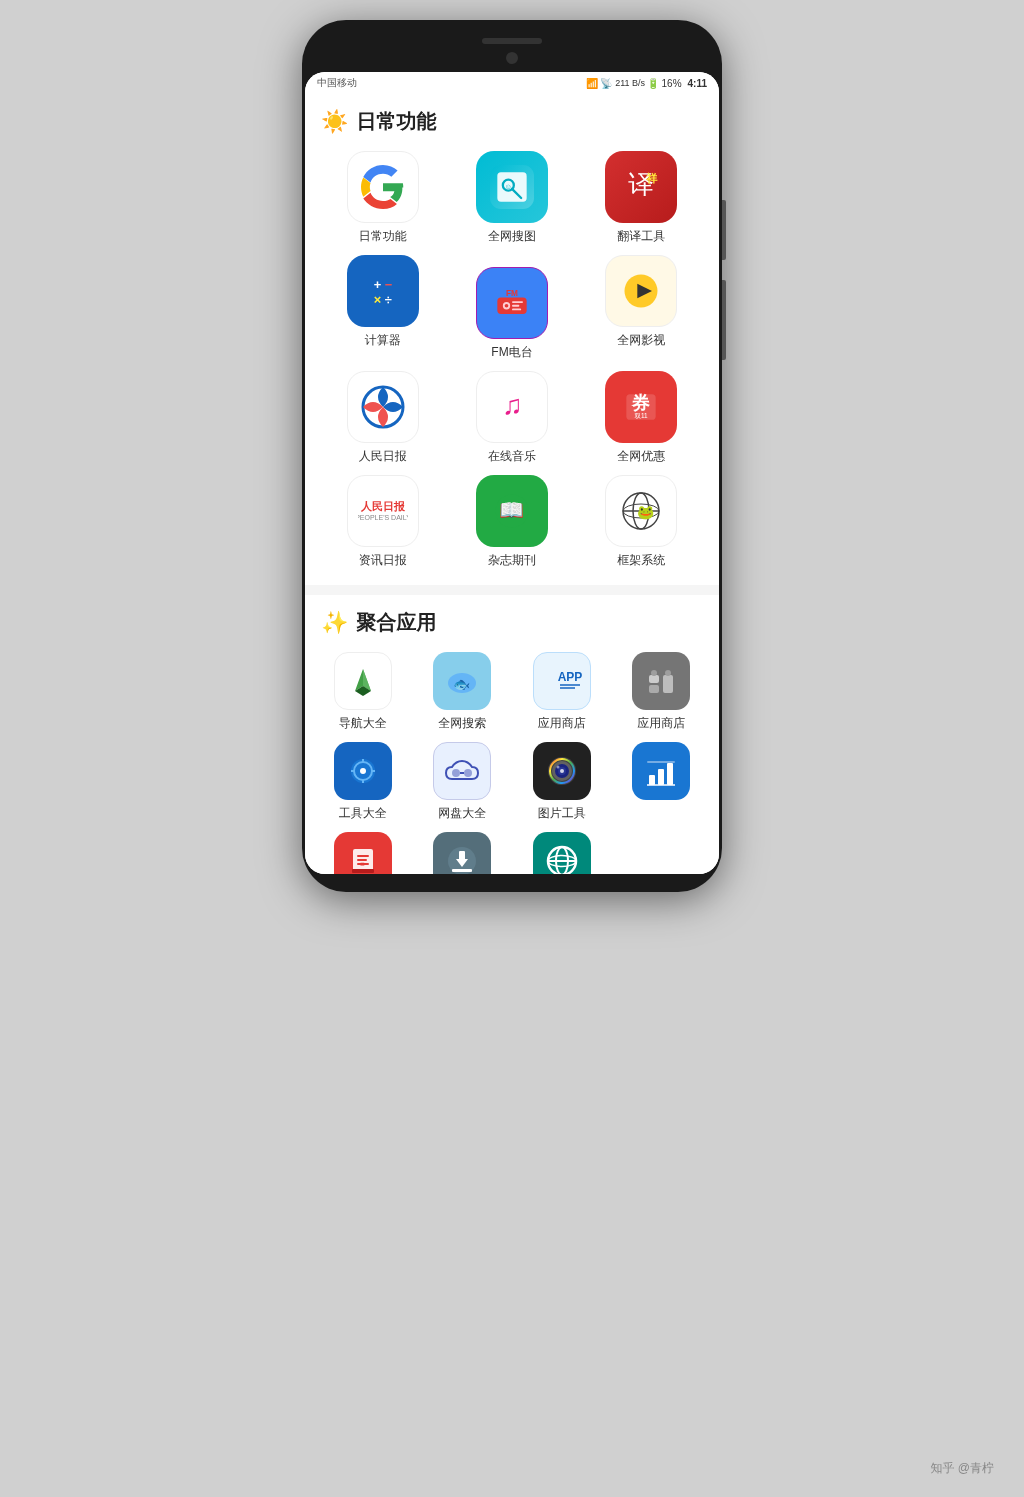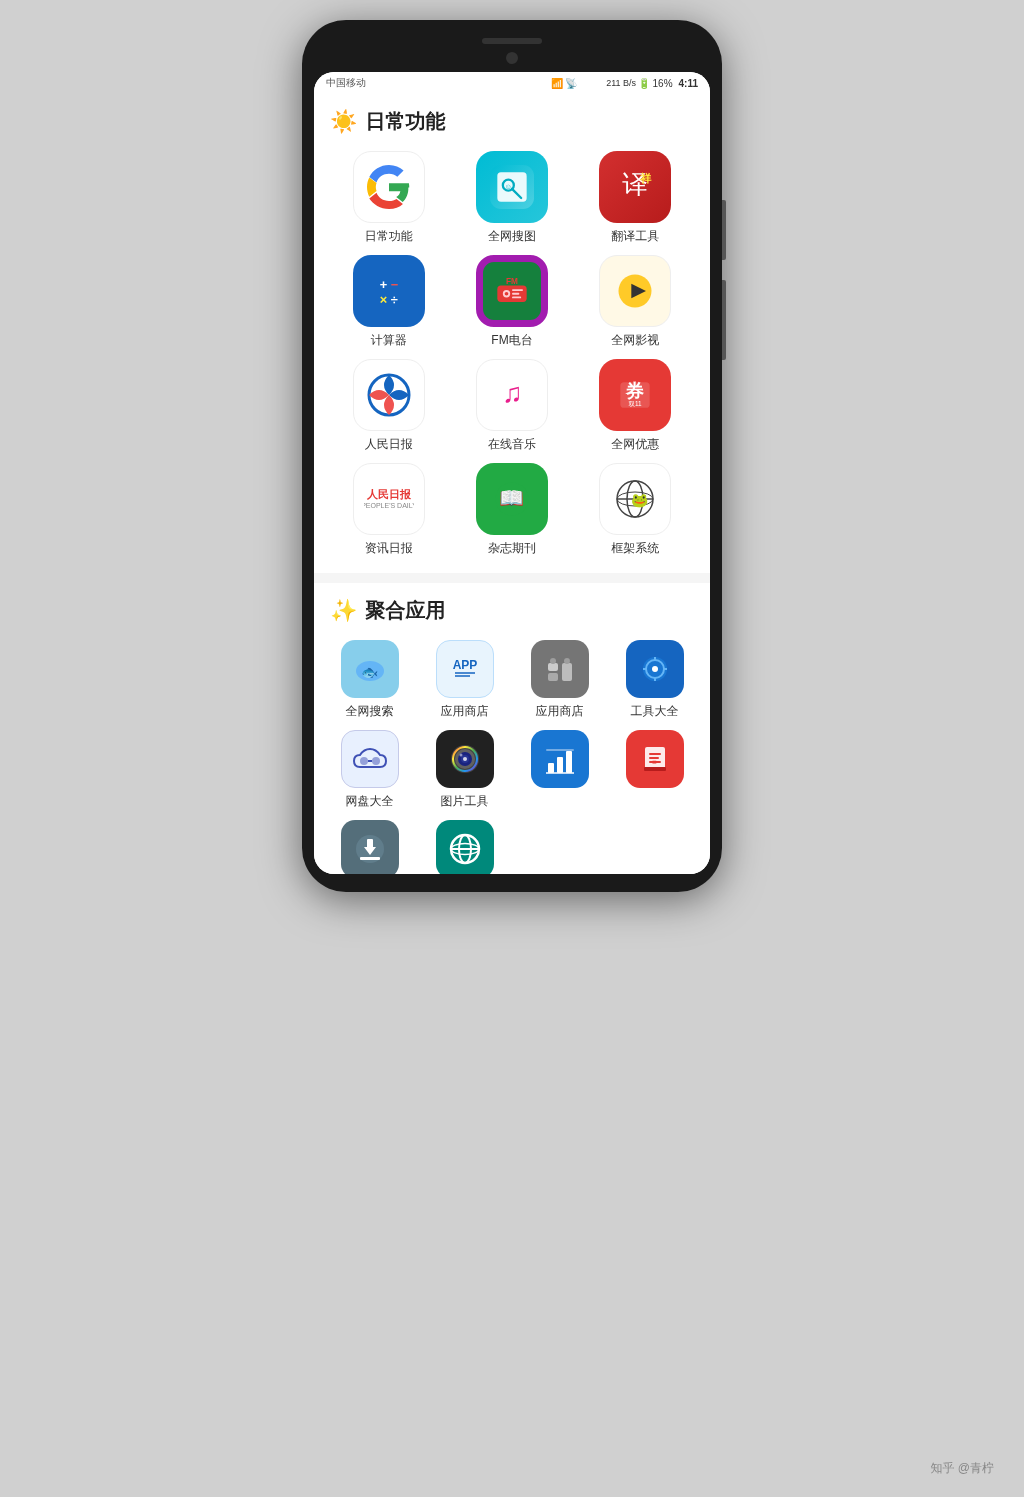--- a/index.html
+++ b/index.html
@@ -8,21 +8,21 @@
       display: flex;
       justify-content: center;
       align-items: flex-start;
       min-height: 100vh;
       font-family: -apple-system, 'PingFang SC', 'Hiragino Sans GB', sans-serif;
     }
     .phone-shell {
       width: 420px;
       background: #1a1a1a;
       border-radius: 44px;
-      padding: 18px 12px;
+      padding: 18px 3px;
       margin: 20px auto;
       box-shadow: 0 8px 40px rgba(0,0,0,0.5);
       position: relative;
     }
     .phone-speaker {
       width: 60px;
       height: 6px;
       background: #333;
       border-radius: 3px;
       margin: 0 auto 8px;
@@ -141,21 +141,21 @@
     .icon-sports { background: #fff; border: 1px solid #eee; }
     .icon-music { background: #fff; border: 1px solid #eee; }
     .icon-coupon { background: #e53935; }
     .icon-news { background: #fff; border: 1px solid #eee; }
     .icon-magazine { background: #22aa44; }
     .icon-map { background: #fff; border: 1px solid #eee; }
     
     .icon-nav { background: #fff; border: 1px solid #eee; }
     .icon-resource { background: #87CEEB; }
     .icon-query { background: #1565c0; }
-    .icon-appstore { background: #e8f4fd; }
+    .icon-appstore { background: #e8f4fd; justify-content: flex-end; }
     .icon-framework { background: #888; }
     .icon-tools { background: #1565c0; }
     .icon-netdisk { background: #e8f0fe; }
     .icon-photo { background: #333; }
     .icon-data { background: #1976d2; }
     .icon-learn { background: #e53935; }
     .icon-download { background: #607d8b; }
     .icon-browser { background: #00897b; }
 
     
@@ -187,21 +187,21 @@
   <div class="side-btn-right"></div>
   <div class="side-btn-right2"></div>
 
   <div class="phone-screen">
 
     <div class="status-bar">
       <span class="status-left">中国移动</span>
       <div class="status-right">
         <span>📶</span>
         <span>📡</span>
-        <span style="font-size:9px;margin-left:26px;">211 B/s</span>
+        <span style="font-size:9px;">211 B/s</span>
         <span>🔋</span>
         <span>16%</span>
         <span style="margin-left:4px;font-weight:700;">4:11</span>
       </div>
     </div>
 
     <div class="screen-content">
 
       <div class="section-header">
         <span class="section-icon">☀️</span>
@@ -258,21 +258,21 @@
               <text x="14" y="22" font-size="14" fill="white" font-weight="bold">+</text>
               <text x="26" y="22" font-size="14" fill="#ef5350" font-weight="bold">−</text>
               <text x="14" y="38" font-size="14" fill="#ffeb3b" font-weight="bold">×</text>
               <text x="26" y="38" font-size="14" fill="white" font-weight="bold">÷</text>
             </svg>
           </div>
           <span class="app-label">计算器</span>
         </div>
 
         <div class="app-item">
-          <div class="app-icon icon-fm" style="background:#15803d;border:7px solid #a21caf;">
+          <div class="app-icon icon-fm" style="background:#3b82f6;border:1px solid #a21caf;margin-top:12px;">
             <svg width="44" height="44" viewBox="0 0 48 48">
               <rect x="8" y="18" width="32" height="18" rx="4" fill="#e53935"></rect>
               <circle cx="18" cy="27" r="4" fill="#ffcdd2"></circle>
               <circle cx="18" cy="27" r="2" fill="#e53935"></circle>
               <rect x="24" y="22" width="12" height="2" rx="1" fill="#ffcdd2"></rect>
               <rect x="24" y="26" width="8" height="2" rx="1" fill="#ffcdd2"></rect>
               <rect x="24" y="30" width="10" height="2" rx="1" fill="#ffcdd2"></rect>
               <text x="24" y="16" text-anchor="middle" font-size="9" fill="#e53935" font-weight="bold">FM</text>
             </svg>
           </div>
@@ -358,20 +358,30 @@
 
       <div class="section-divider"></div>
 
       <div class="section-header">
         <span class="section-icon">✨</span>
         <span>聚合应用</span>
       </div>
 
       <div class="app-grid-4">
 
+        <div class="app-item">
+          <div class="app-icon-sm icon-nav" style="background:white;border:1px solid #eee;">
+            <svg width="40" height="40" viewBox="0 0 40 40">
+              <polygon points="12,30 20,8 28,30 20,25" fill="#43a047"></polygon>
+              <polygon points="20,8 28,30 20,25" fill="#66bb6a" opacity="0.7"></polygon>
+              <polygon points="12,30 20,25 28,30 20,35" fill="#1b5e20"></polygon>
+            </svg>
+          </div>
+          <span class="app-label">导航大全</span>
+        </div>
 
         <div class="app-item">
           <div class="app-icon-sm icon-resource" style="background:#87ceeb;">
             <svg width="40" height="40" viewBox="0 0 40 40">
               <ellipse cx="20" cy="22" rx="14" ry="10" fill="#64b5f6"></ellipse>
               <text x="20" y="28" text-anchor="middle" font-size="14">🐟</text>
             </svg>
           </div>
           <span class="app-label">全网搜索</span>
         </div>

